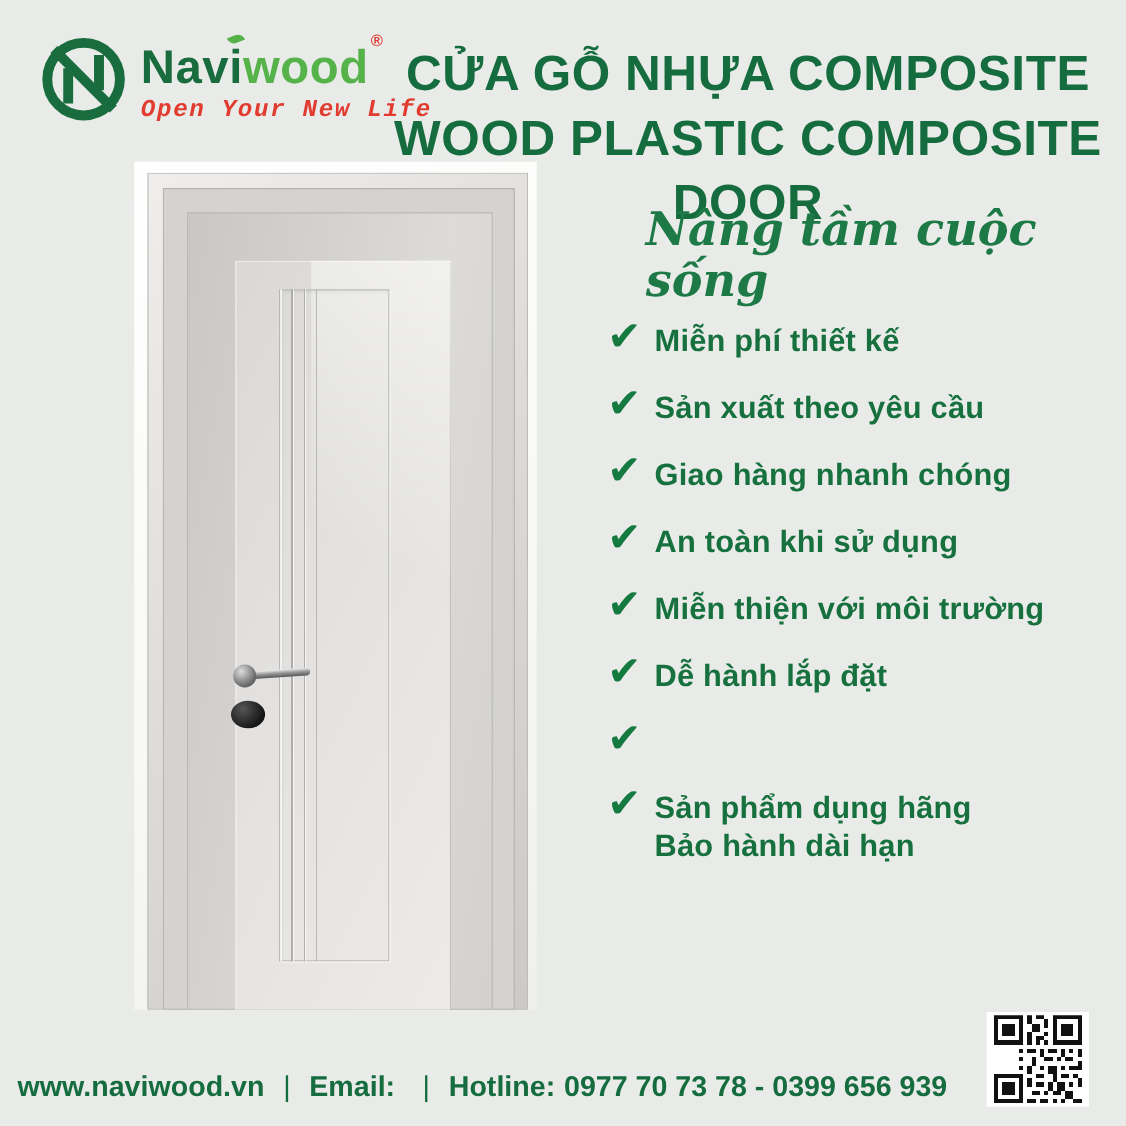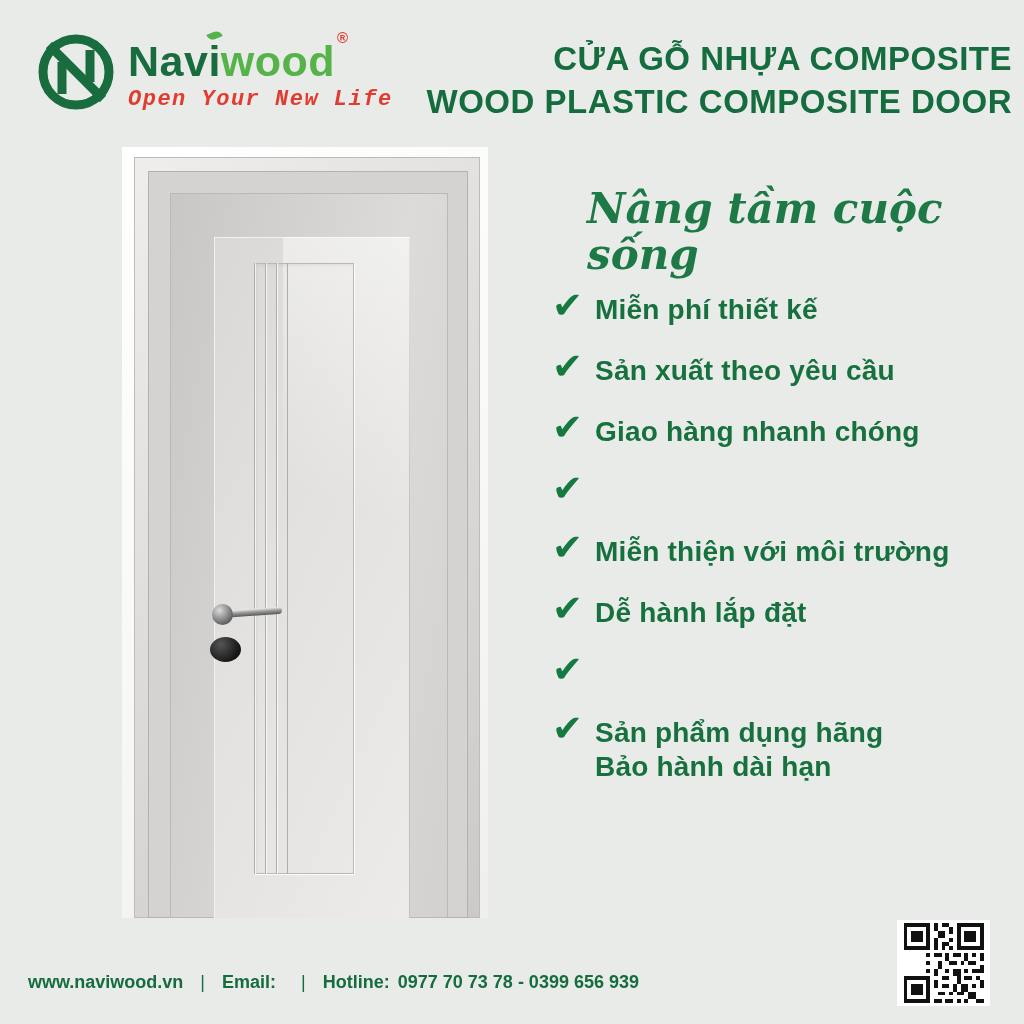--- a/index.html
+++ b/index.html
@@ -15,22 +15,22 @@
   .logo-text { margin-left:12px; padding-top:6px; }
   .brand { font-size:43px; font-weight:bold; letter-spacing:.5px; color:#186c3e; line-height:1; white-space:nowrap; }
   .brand .light { color:#55b34a; }
   .brand sup { color:#e23b30; font-size:15px; font-weight:bold; position:relative; top:-18px; left:2px; }
   .i-wrap { position:relative; display:inline-block; }
   .leaf-accent { position:absolute; left:-1px; top:-8px; width:15px; height:7px;
     background:#55b34a; border-radius:0 8px 0 8px; transform:rotate(-22deg); }
   .tagline { margin-top:4px; color:#e23b30; font-family:Liberation Mono, monospace;
     font-style:italic; font-weight:bold; font-size:22px; letter-spacing:1.5px; white-space:nowrap; }
   
-  .title { position:absolute; left:348px; top:38px; width:664px; text-align:right;
-    color:#156c3e; font-weight:bold; font-size:33px; line-height:1.3; letter-spacing:.5px; }
+  .title { position:absolute; left:348px; top:38px; width:664px; text-align:center;
+    color:#156c3e; font-weight:bold; font-size:45px; line-height:1.3; letter-spacing:.5px; }
   
   .photo { position:absolute; left:122px; top:147px; width:366px; height:771px;
     background:linear-gradient(150deg,#ffffff 0%,#f8f8f6 55%,#efefed 100%); overflow:hidden; }
   .casing { position:absolute; left:12px; top:10px; right:8px; bottom:0;
     background:linear-gradient(135deg,#efeeec 0%,#dad9d7 55%,#cbcac8 100%);
     box-shadow:inset 0 0 0 1px #bdbcba; }
   .casing-step { position:absolute; left:14px; top:14px; right:12px; bottom:0;
     background:#d4d3d1; box-shadow:inset 0 0 0 1px #b3b2b0; }
   .jamb { position:absolute; left:22px; top:22px; right:20px; bottom:0;
     background:linear-gradient(100deg,#c8c7c5,#dcdbd9 60%,#d2d1cf); box-shadow:inset 0 0 0 1px #bab9b7; }
@@ -54,22 +54,22 @@
     font-family:"DejaVu Serif","Liberation Serif",serif; font-style:italic; font-weight:bold; }
   .slogan .s1 { font-size:42px; line-height:1.1; }
   .slogan .s2 { font-size:42px; line-height:1.1; margin-left:82px; margin-top:16px; }
   
   .benefits { position:absolute; left:552px; top:293px; width:470px; }
   .benefit { display:flex; align-items:flex-start; margin-bottom:27px; }
   .check { color:#157a40; font-size:37px; line-height:32px; margin-right:12px; flex:0 0 auto;
     transform:translateY(-3px); font-family:"DejaVu Sans",sans-serif; }
   .benefit-text { color:#17713f; font-weight:bold; font-size:28px; line-height:34px; letter-spacing:.2px; }
   
-  .footer { position:absolute; left:28px; top:972px; display:flex; align-items:baseline;
-    color:#156c3e; font-weight:bold; font-size:18px; white-space:nowrap; }
+  .footer { position:absolute; left:16px; top:972px; display:flex; align-items:baseline;
+    color:#156c3e; font-weight:bold; font-size:26px; white-space:nowrap; }
   .footer .sep { margin:0 17px; font-weight:normal; }
   .footer .lbl { margin-right:8px;text-align:right; }
   
   .qr { position:absolute; left:897px; top:920px; width:93px; height:86px; background:#fff; padding:3px; }
   .qr svg { width:100%; height:100%; display:block; }
 </style>
 </head>
 <body>
 
 <div class="poster">
@@ -121,20 +121,21 @@
     <div class="benefit">
       <span class="check">✔</span>
       <span class="benefit-text">Sản xuất theo yêu cầu</span>
     </div>
     <div class="benefit">
       <span class="check">✔</span>
       <span class="benefit-text">Giao hàng nhanh chóng</span>
     </div>
     <div class="benefit">
       <span class="check">✔</span>
+      <span class="benefit-text">An toàn khi sử dụng</span>
     </div>
     <div class="benefit">
       <span class="check">✔</span>
       <span class="benefit-text">Miễn thiện với môi trường</span>
     </div>
     <div class="benefit">
       <span class="check">✔</span>
       <span class="benefit-text">Dễ hành lắp đặt</span>
     </div>
     <div class="benefit">

